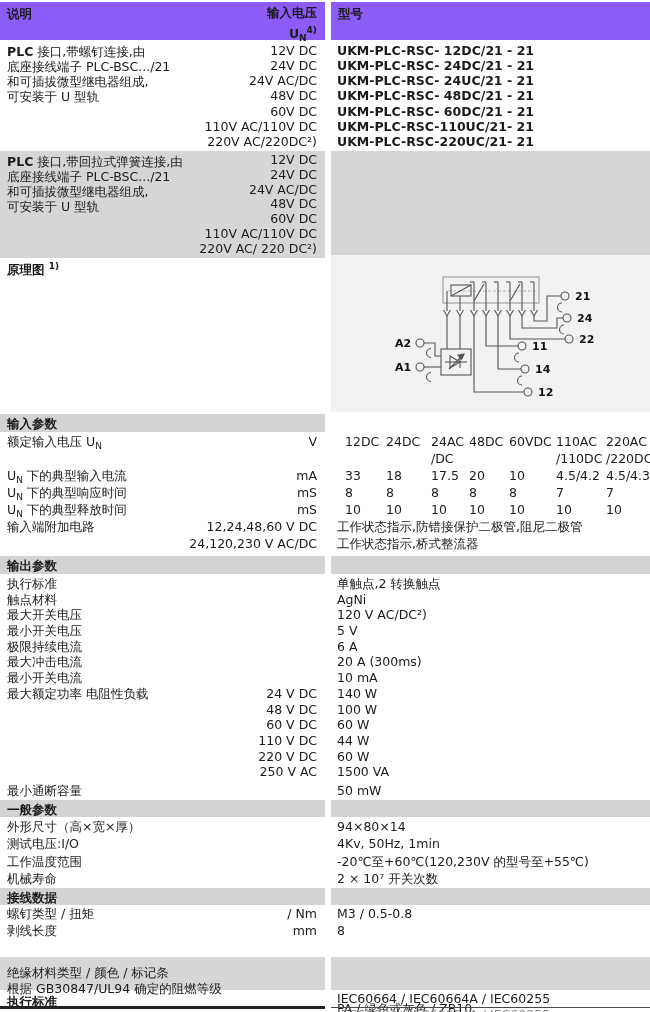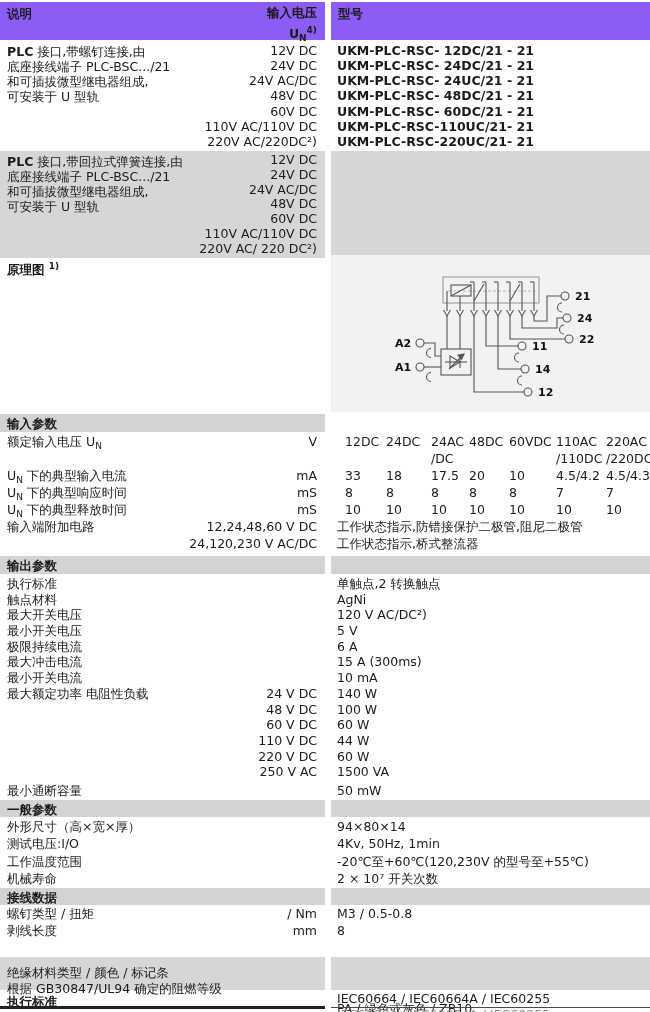--- a/index.html
+++ b/index.html
@@ -308,21 +308,21 @@
         <span class="rval">5 V</span>
       </div>
     <div class="orow">
         <span class="rlabel">极限持续电流</span>
         <span class="runit"></span>
         <span class="rval">6 A</span>
       </div>
     <div class="orow">
         <span class="rlabel">最大冲击电流</span>
         <span class="runit"></span>
-        <span class="rval">15 A (300ms)</span>
+        <span class="rval">20 A (300ms)</span>
       </div>
     <div class="orow">
         <span class="rlabel">最小开关电流</span>
         <span class="runit"></span>
         <span class="rval">10 mA</span>
       </div>
     <div class="orow">
         <span class="rlabel">最大额定功率 电阻性负载</span>
         <span class="runit">24 V DC</span>
         <span class="rval">140 W</span>

